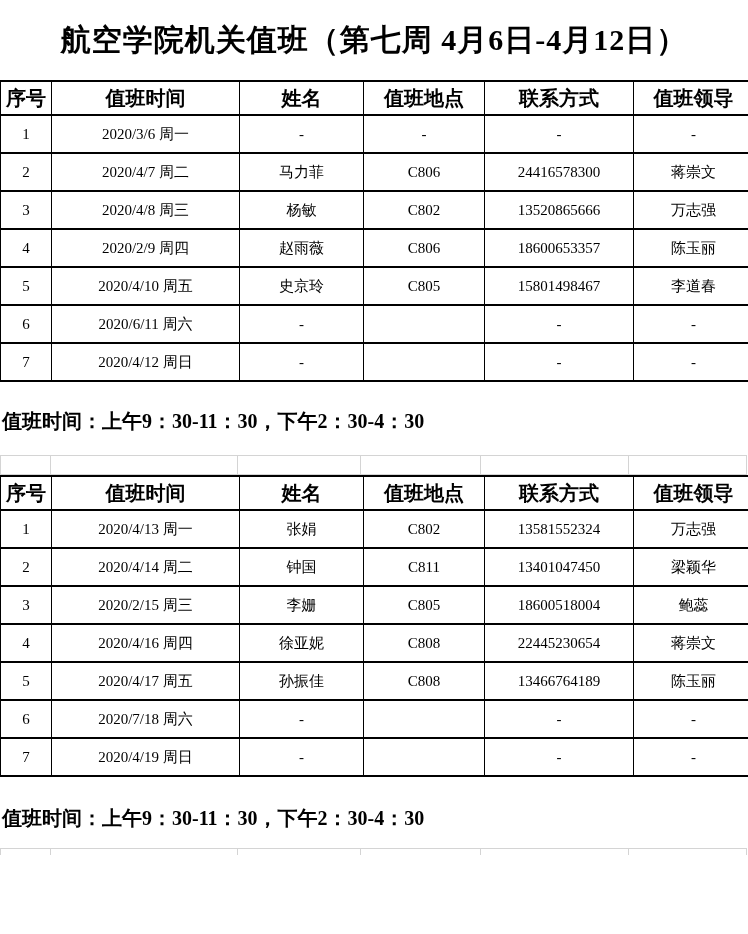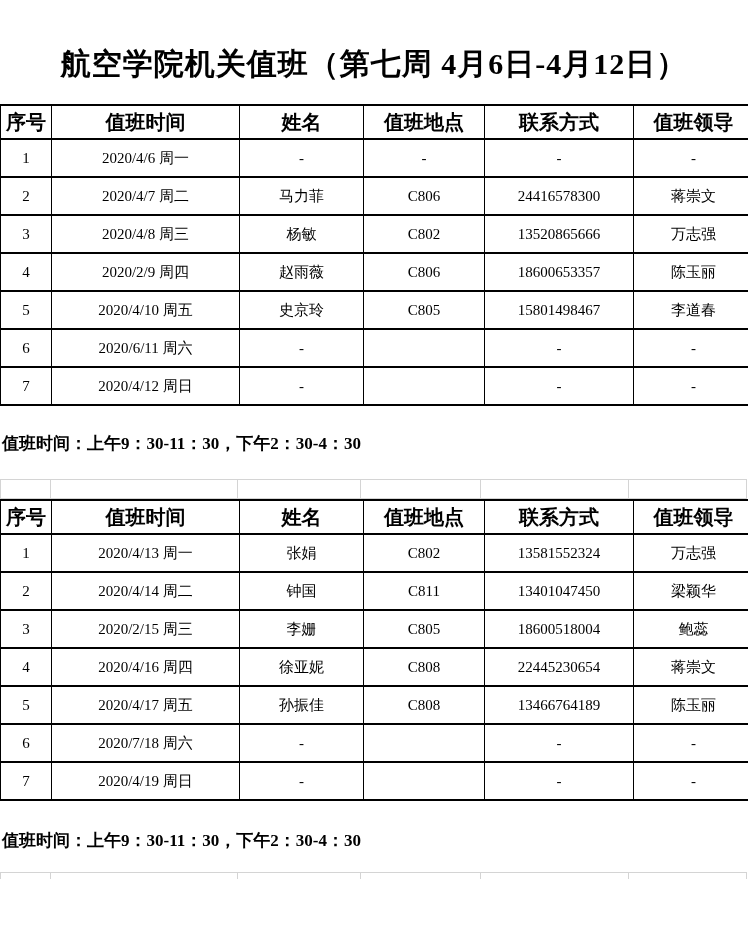--- a/index.html
+++ b/index.html
@@ -5,41 +5,41 @@
   html,body{margin:0;padding:0;background:#ffffff;}
   body{
     width:748px;height:934px;overflow:hidden;
     font-family:"Liberation Serif","DejaVu Serif",serif;
     color:#000;
   }
   .sheet{width:748px;}
 
   .title{
     height:80px;display:flex;align-items:center;justify-content:center;
-    font-size:30px;font-weight:bold;letter-spacing:1px;white-space:nowrap;margin-top:24px;
+    font-size:30px;font-weight:bold;letter-spacing:1px;white-space:nowrap;
   }
   .title.second{height:82px;}
 
   table.duty{
     width:747px;border-collapse:collapse;table-layout:fixed;
   }
   table.duty th,table.duty td{
     border-left:1px solid #000;border-right:1px solid #000;
     border-top:2px solid #000;border-bottom:2px solid #000;
     text-align:center;vertical-align:middle;
     padding:0;overflow:hidden;white-space:nowrap;
   }
   table.duty th{height:32px;font-size:20px;font-weight:bold;}
   table.duty td{height:36px;font-size:15px;}
   .c0{width:50px;} .c1{width:187px;} .c2{width:123px;}
   .c3{width:120px;} .c4{width:148px;} .c5{width:119px;}
 
   .note{
     margin:26px 12px 0 2px;height:20px;
-    font-size:17px;font-weight:bold;white-space:nowrap;
+    font-size:20px;font-weight:bold;white-space:nowrap;
   }
   .note.second{margin-top:28px;}
 
   .faint-row{
     margin-top:27px;height:18px;width:746px;
     display:flex;
     border-top:1px solid #d4d4d4;border-bottom:1px solid #d4d4d4;
     border-left:1px solid #d4d4d4;
     box-sizing:content-box;
   }
@@ -66,21 +66,21 @@
         <th class="c1">值班时间</th>
         <th class="c2">姓名</th>
         <th class="c3">值班地点</th>
         <th class="c4">联系方式</th>
         <th class="c5">值班领导</th>
       </tr>
     </thead>
     <tbody>
         <tr>
           <td class="c0">1</td>
-          <td class="c1">2020/4/6 周一</td>
+          <td class="c1">2020/3/6 周一</td>
           <td class="c2">-</td>
           <td class="c3">-</td>
           <td class="c4">-</td>
           <td class="c5">-</td>
         </tr>
         <tr>
           <td class="c0">2</td>
           <td class="c1">2020/4/7 周二</td>
           <td class="c2">马力菲</td>
           <td class="c3">C806</td>

